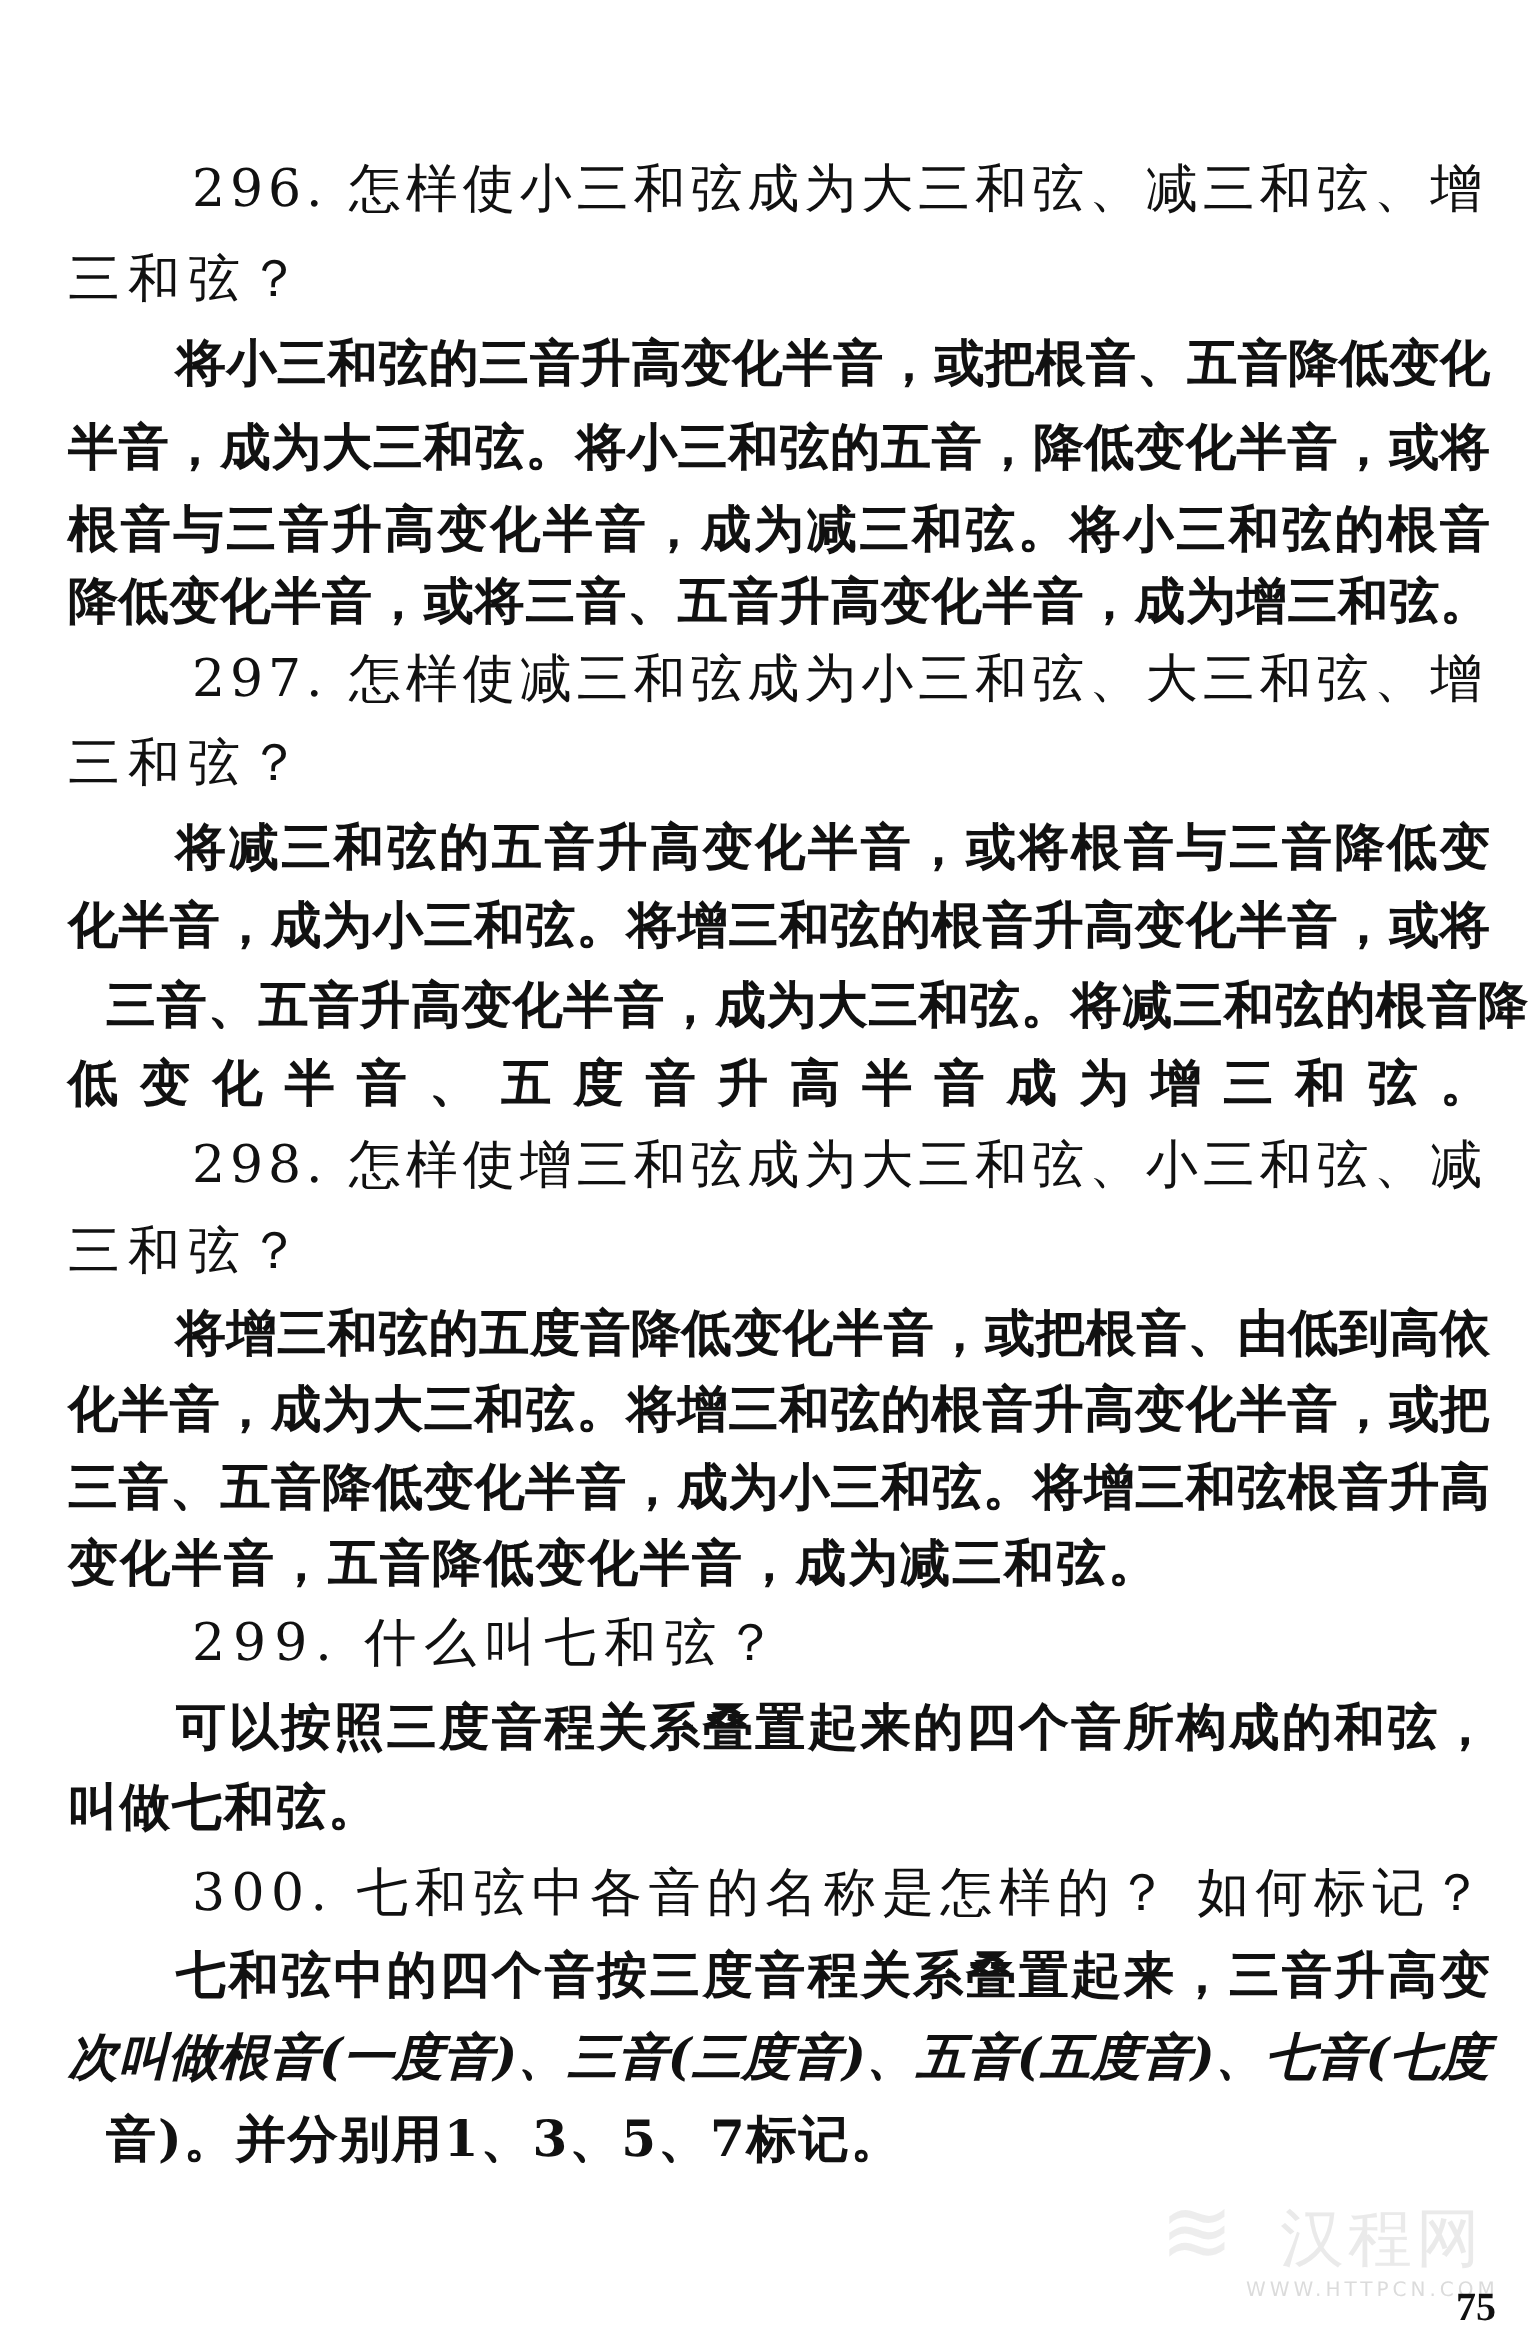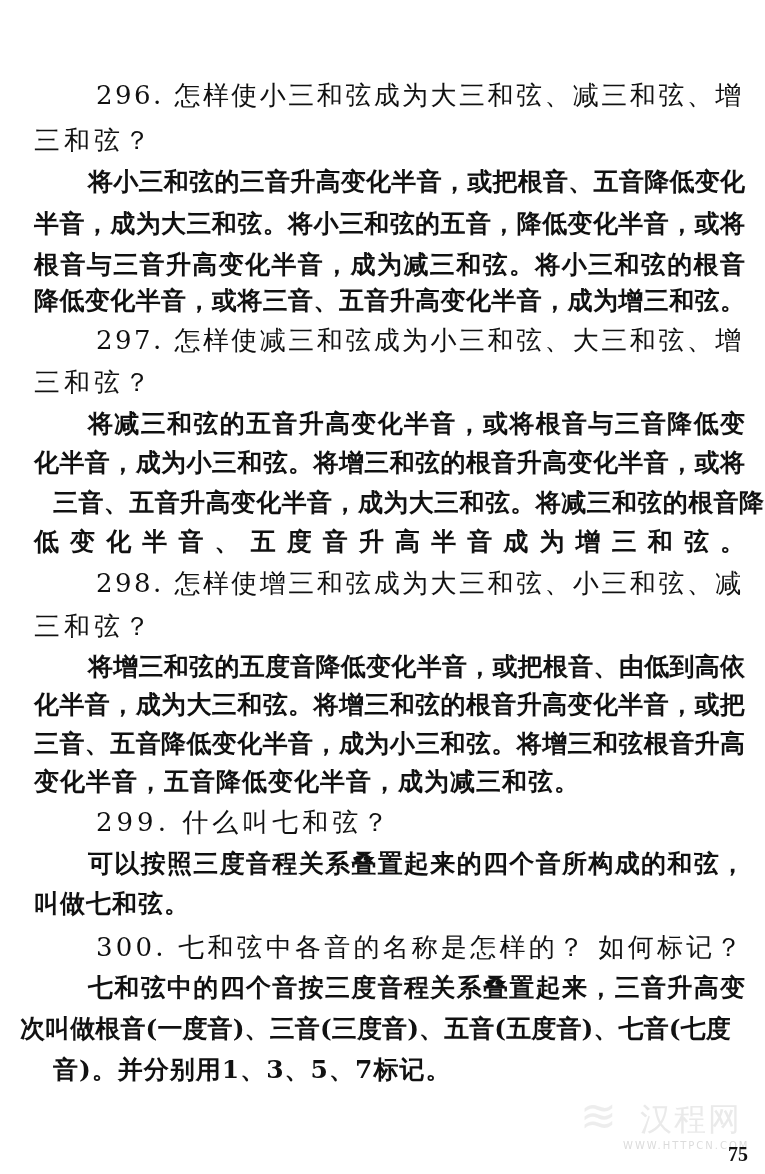--- a/index.html
+++ b/index.html
@@ -47,21 +47,21 @@
       <div class="line q" style="left: 34px; top: 611px;">三和弦？</div>
       <div class="line b" style="left: 88px; top: 652px; letter-spacing: 0.28px;">将增三和弦的五度音降低变化半音，或把根音、由低到高依</div>
       <div class="line b" style="left: 34px; top: 690px; letter-spacing: 0.407407px;">化半音，成为大三和弦。将增三和弦的根音升高变化半音，或把</div>
       <div class="line b" style="left: 34px; top: 729px; letter-spacing: 0.407407px;">三音、五音降低变化半音，成为小三和弦。将增三和弦根音升高</div>
       <div class="line b" style="left: 34px; top: 767px; letter-spacing: 1px;">变化半音，五音降低变化半音，成为减三和弦。</div>
       <div class="line q" style="left: 96px; top: 807px; letter-spacing: 4px;">299. 什么叫七和弦？</div>
       <div class="line b" style="left: 88px; top: 849px; letter-spacing: 1.33333px;">可以按照三度音程关系叠置起来的四个音所构成的和弦，</div>
       <div class="line b" style="left: 34px; top: 889px; letter-spacing: 1px;">叫做七和弦。</div>
       <div class="line q" style="left: 96px; top: 932px; letter-spacing: 3.20833px;">300. 七和弦中各音的名称是怎样的？ 如何标记？</div>
       <div class="line b" style="left: 88px; top: 973px; letter-spacing: 1.33333px;">七和弦中的四个音按三度音程关系叠置起来，三音升高变</div>
-      <div class="line b" style="left: 20px; top: 1014px; letter-spacing: 0.0967742px;">次叫做根音(一度音)、三音(三度音)、五音(五度音)、七音(七度</div>
+      <div class="line b" style="left: 34px; top: 1014px; letter-spacing: 0.0967742px; font-style: italic;">次叫做根音(一度音)、三音(三度音)、五音(五度音)、七音(七度</div>
       <div class="line b" style="left: 34px; top: 1055px; letter-spacing: 1px; margin-left: 19px;">音)。并分别用1、3、5、7标记。</div>
     </div>
 
   <div class="watermark">
     <span class="wm-logo">≋</span>
     <span class="wm-text">汉程网</span>
     <span class="wm-url">WWW.HTTPCN.COM</span>
   </div>
 
   <div class="page-num">75</div>

